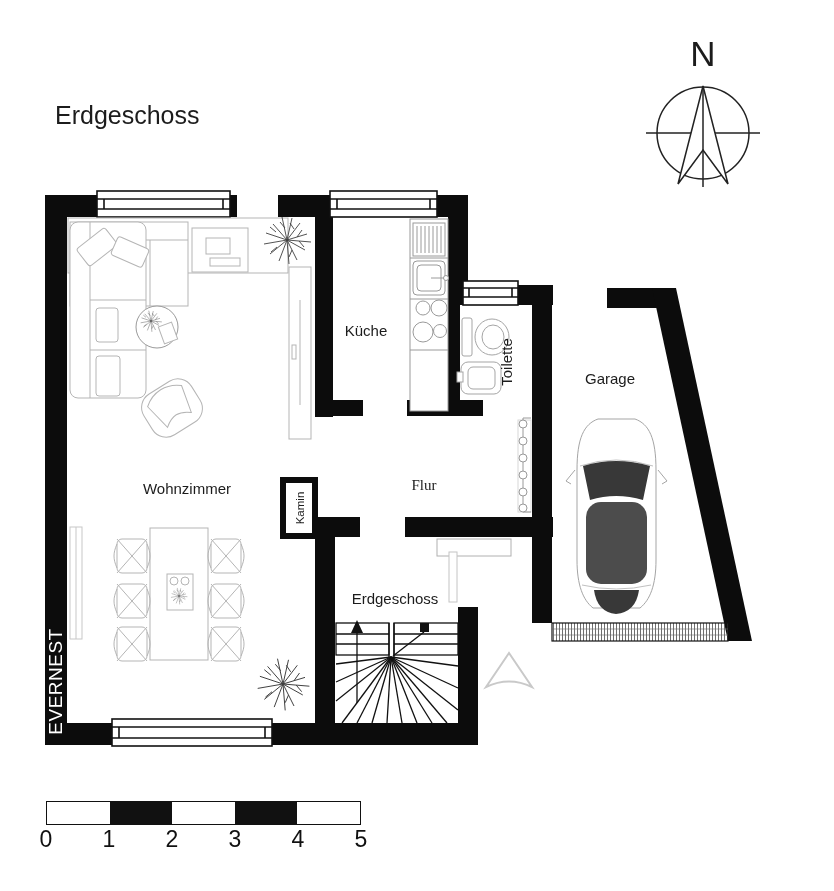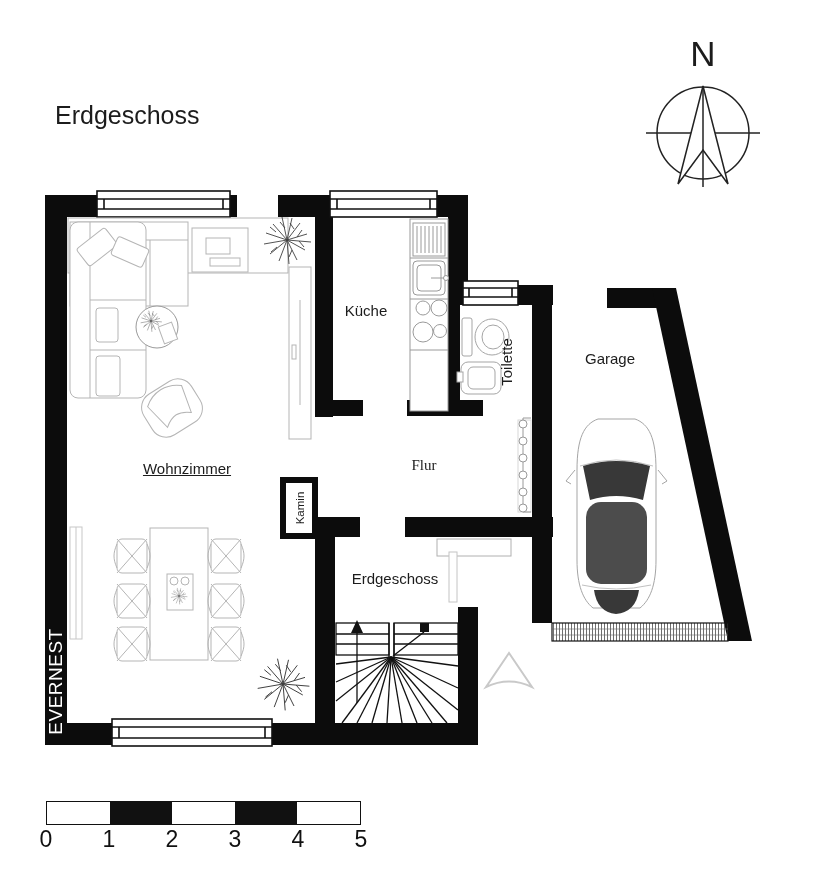--- a/index.html
+++ b/index.html
@@ -2,21 +2,21 @@
 <html><head>
 <meta charset="utf-8">
 <style>
   html,body{margin:0;padding:0;background:#fff;}
   .stage{position:relative;width:834px;height:891px;background:#fff;overflow:hidden;
          font-family:"Liberation Sans",sans-serif;}
   .plan-svg{position:absolute;left:0;top:0;}
   .label{position:absolute;color:#1c1c1c;white-space:nowrap;line-height:1;}
   .title{left:55px;top:103px;font-size:25px;}
   .north{left:703px;top:36px;font-size:35px;transform:translateX(-50%);}
-  .room{font-size:15px;transform:translateX(-50%);}
+  .room{font-size:15px;transform:translateX(-50%);margin-top:20px;}
   .rot{transform-origin:0 0;transform:rotate(-90deg);text-align:center;}
   .evernest{left:45px;top:745px;width:127px;height:22px;line-height:22px;
             font-size:19px;letter-spacing:.5px;color:#fff;}
   .kamin{left:287px;top:533px;width:50px;height:26px;line-height:26px;font-size:11.5px;}
   .toilette{left:498px;top:401px;width:78px;height:18px;line-height:18px;font-size:15px;}
   .scalebar{position:absolute;left:46px;top:801px;width:315px;height:24px;
             border:1.5px solid #111;display:flex;box-sizing:border-box;}
   .scalebar .seg{flex:1;}
   .seg.b{background:#111;}
   .seg.w{background:#fff;}
@@ -287,21 +287,21 @@
     <circle cx="703" cy="133" r="46"></circle>
     <line x1="646" y1="133" x2="760" y2="133"></line>
     <polygon points="703,86 728,184 703,150 678,184" fill="#fff"></polygon>
     <line x1="703" y1="86" x2="703" y2="187"></line>
   </g>
 </svg>
 
 <div class="label title">Erdgeschoss</div>
 <div class="label north">N</div>
 
-<div class="label room" style="left:187px;top:461px;text-decoration:underline;">Wohnzimmer</div>
+<div class="label room" style="left:187px;top:461px;">Wohnzimmer</div>
 <div class="label room" style="left:366px;top:303px;">Küche</div>
 <div class="label room" style="left:424px;top:458px;font-family:Liberation Serif, serif;">Flur</div>
 <div class="label room" style="left:395px;top:571px;">Erdgeschoss</div>
 <div class="label room" style="left:610px;top:351px;">Garage</div>
 <div class="label rot toilette">Toilette</div>
 <div class="label rot kamin">Kamin</div>
 <div class="label rot evernest">EVERNEST</div>
 
 <div class="scalebar">
   <div class="seg w"></div>

